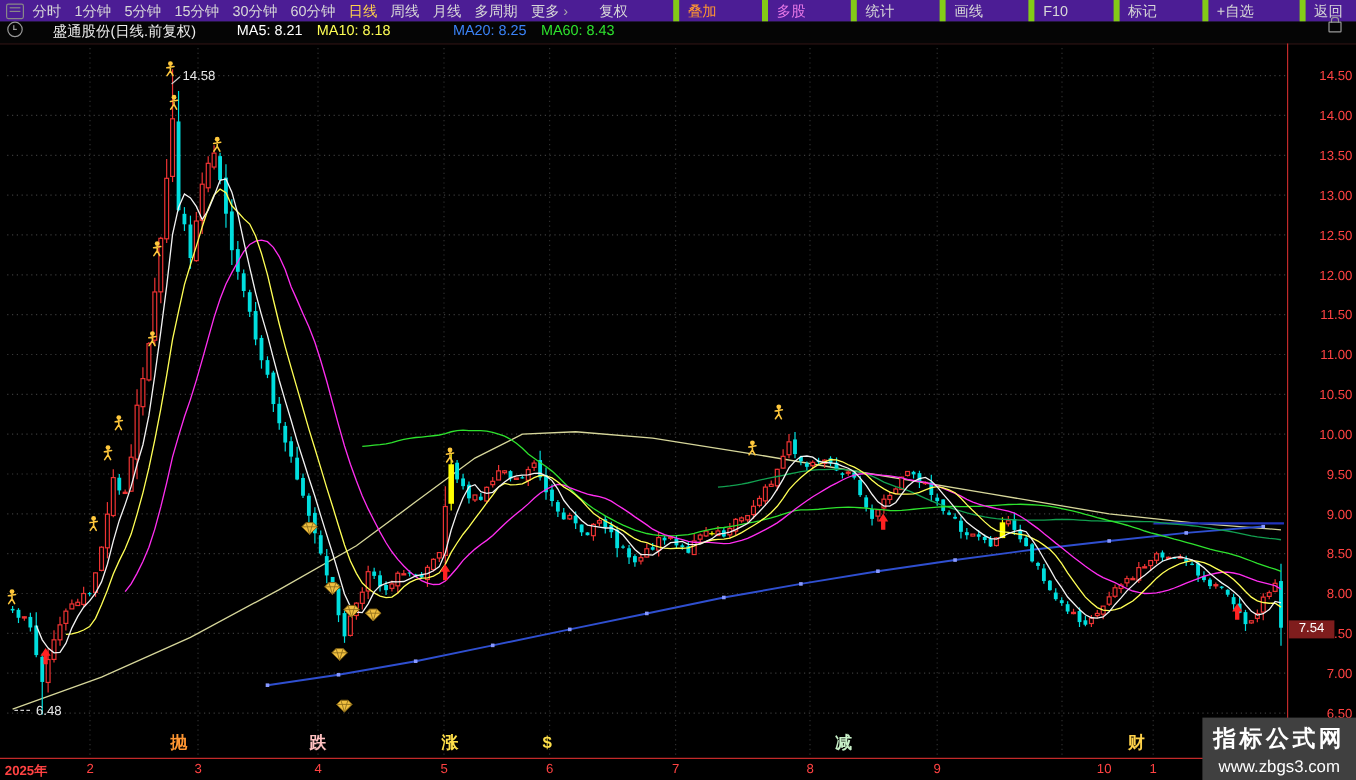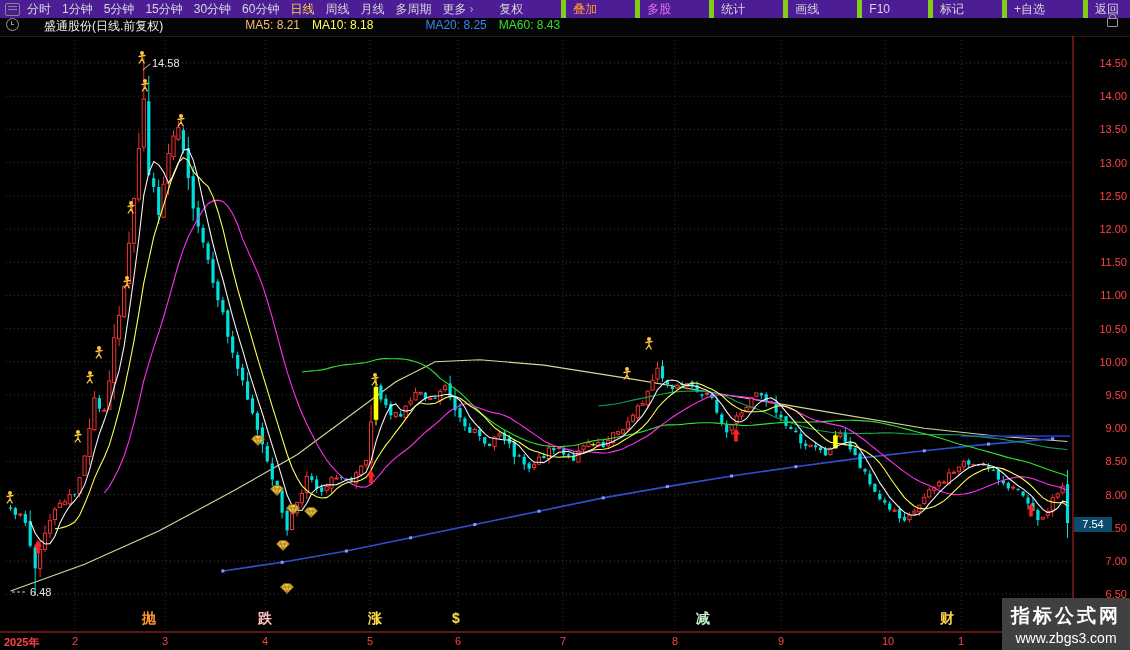--- a/index.html
+++ b/index.html
@@ -649,21 +649,21 @@
         <span class="tb-item">标记</span>
         <span class="tb-item">+自选</span>
         <span class="tb-item">返回</span>
       </div>
   </div>
 
   <div class="infobar">
     <span class="circle-icon"></span>
     <span class="stock-title">盛通股份(日线.前复权)</span>
     <span id="ma-labels" style="display:flex;">
-        <span class="ma-label" style="color: #fdba74; margin-left: 48px;">MA5: 8.21</span>
+        <span class="ma-label" style="color: #ffffff;">MA5: 8.21</span>
         <span class="ma-label" style="color: rgb(255, 255, 85);">MA10: 8.18</span>
         <span class="ma-label" style="color: #3b82f6; margin-left: 40px;">MA20: 8.25</span>
         <span class="ma-label" style="color: rgb(46, 226, 46);">MA60: 8.43</span>
       </span>
     <span class="lock-icon"></span>
   </div>
 
   <div id="overlays">
       <div class="signal" style="left: 142px; color: rgb(255, 150, 50);">抛</div>
       <div class="signal" style="left: 258px; color: rgb(255, 192, 192);">跌</div>
@@ -673,23 +673,23 @@
       <div class="signal" style="left: 940px; color: rgb(255, 210, 74);">财</div>
       <div class="date-label" style="left: 4px; font-weight: bold;">2025年</div>
       <div class="date-label" style="left: 72px;">2</div>
       <div class="date-label" style="left: 162px;">3</div>
       <div class="date-label" style="left: 262px;">4</div>
       <div class="date-label" style="left: 367px;">5</div>
       <div class="date-label" style="left: 455px;">6</div>
       <div class="date-label" style="left: 560px;">7</div>
       <div class="date-label" style="left: 672px;">8</div>
       <div class="date-label" style="left: 778px;">9</div>
-      <div class="date-label" style="left: 882px;">10</div>
+      <div class="date-label" style="left: 914px;">10</div>
       <div class="date-label" style="left: 958px;">1</div>
-      <div class="price-tag" style="top: 517px; background: #0c4a6e;">7.54</div>
+      <div class="price-tag" style="top: 517px; background: #7f1d1d;">7.54</div>
     </div>
 
   <div class="watermark">
     <div class="l1">指标公式网</div>
     <div class="l2">www.zbgs3.com</div>
   </div>
 
 </div>
 
 </body></html>

